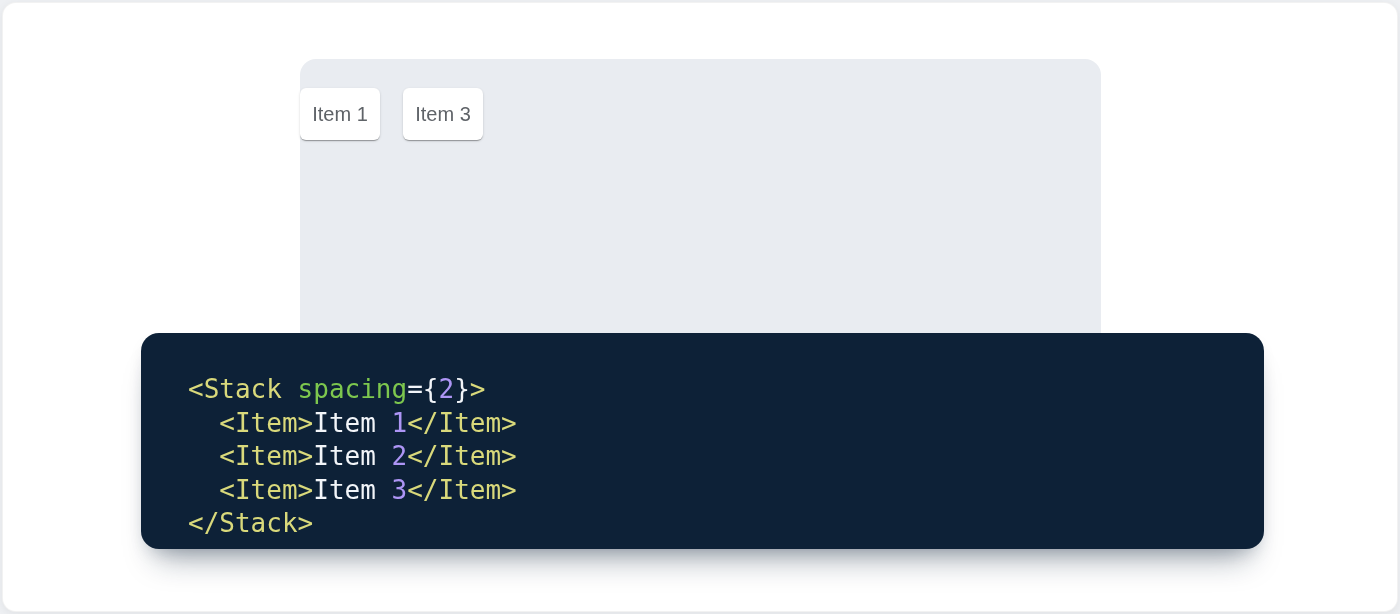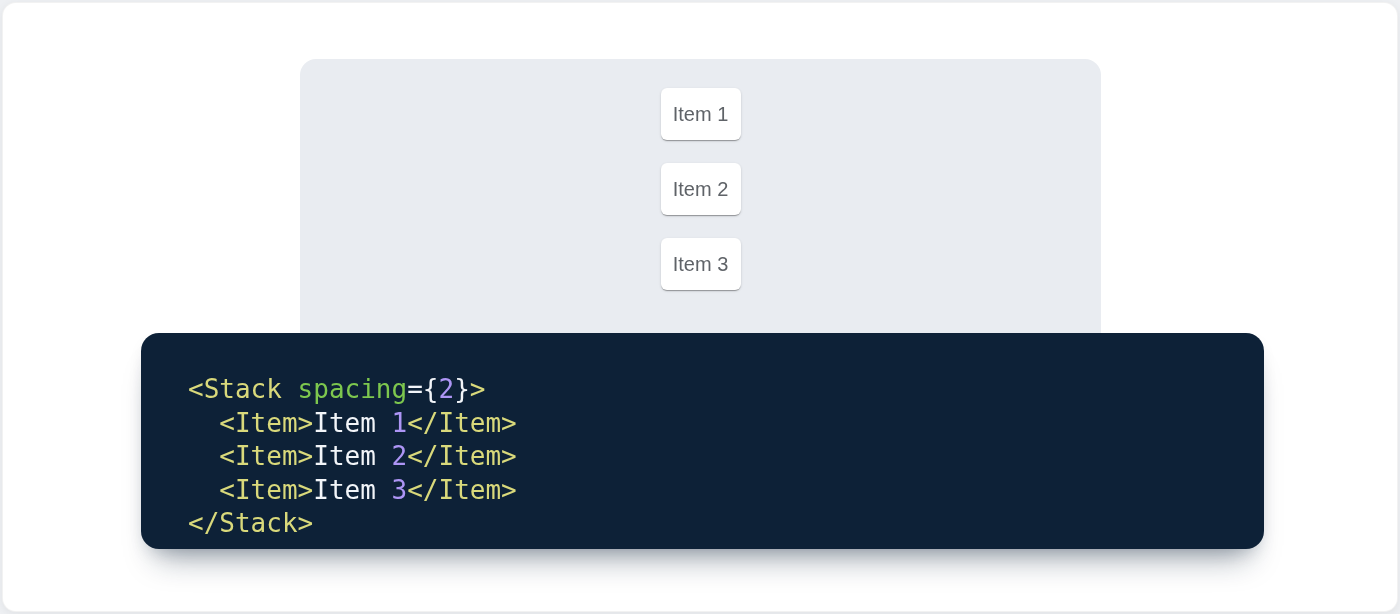--- a/index.html
+++ b/index.html
@@ -37,21 +37,21 @@
     position: absolute;
     left: 297px;
     top: 56px;
     width: 801px;
     height: 303px;
     background: var(--panel-bg);
     border-radius: 16px;
   }
   .item-stack {
     display: flex;
-    flex-direction: column;
+    flex-direction: row;
     align-items: center;
     padding-top: 29px;
     gap: 23px;
   }
   .item-card {
     width: 80px;
     height: 52px;
     background: var(--item-bg);
     border-radius: 6px;
     box-shadow: 0 2px 1px -1px rgba(0,0,0,0.2),
@@ -97,23 +97,20 @@
 <body>
 
 <div class="page">
 
   <div class="demo-panel">
     <div class="item-stack">
         <div class="item-card">
           <span>Item 1</span>
         </div>
         <div class="item-card">
-          <span>Item 2</span>
-        </div>
-        <div class="item-card">
           <span>Item 3</span>
         </div>
       </div>
   </div>
 
   <div class="code-block">
     <pre><span class="tok-tag">&lt;Stack </span><span class="tok-attr">spacing</span><span class="tok-punct">={</span><span class="tok-num">2</span><span class="tok-punct">}</span><span class="tok-tag">&gt;</span>
 <span class="tok-tag">  &lt;Item&gt;</span><span class="tok-plain">Item </span><span class="tok-num">1</span><span class="tok-tag">&lt;/Item&gt;</span>
 <span class="tok-tag">  &lt;Item&gt;</span><span class="tok-plain">Item </span><span class="tok-num">2</span><span class="tok-tag">&lt;/Item&gt;</span>
 <span class="tok-tag">  &lt;Item&gt;</span><span class="tok-plain">Item </span><span class="tok-num">3</span><span class="tok-tag">&lt;/Item&gt;</span>

